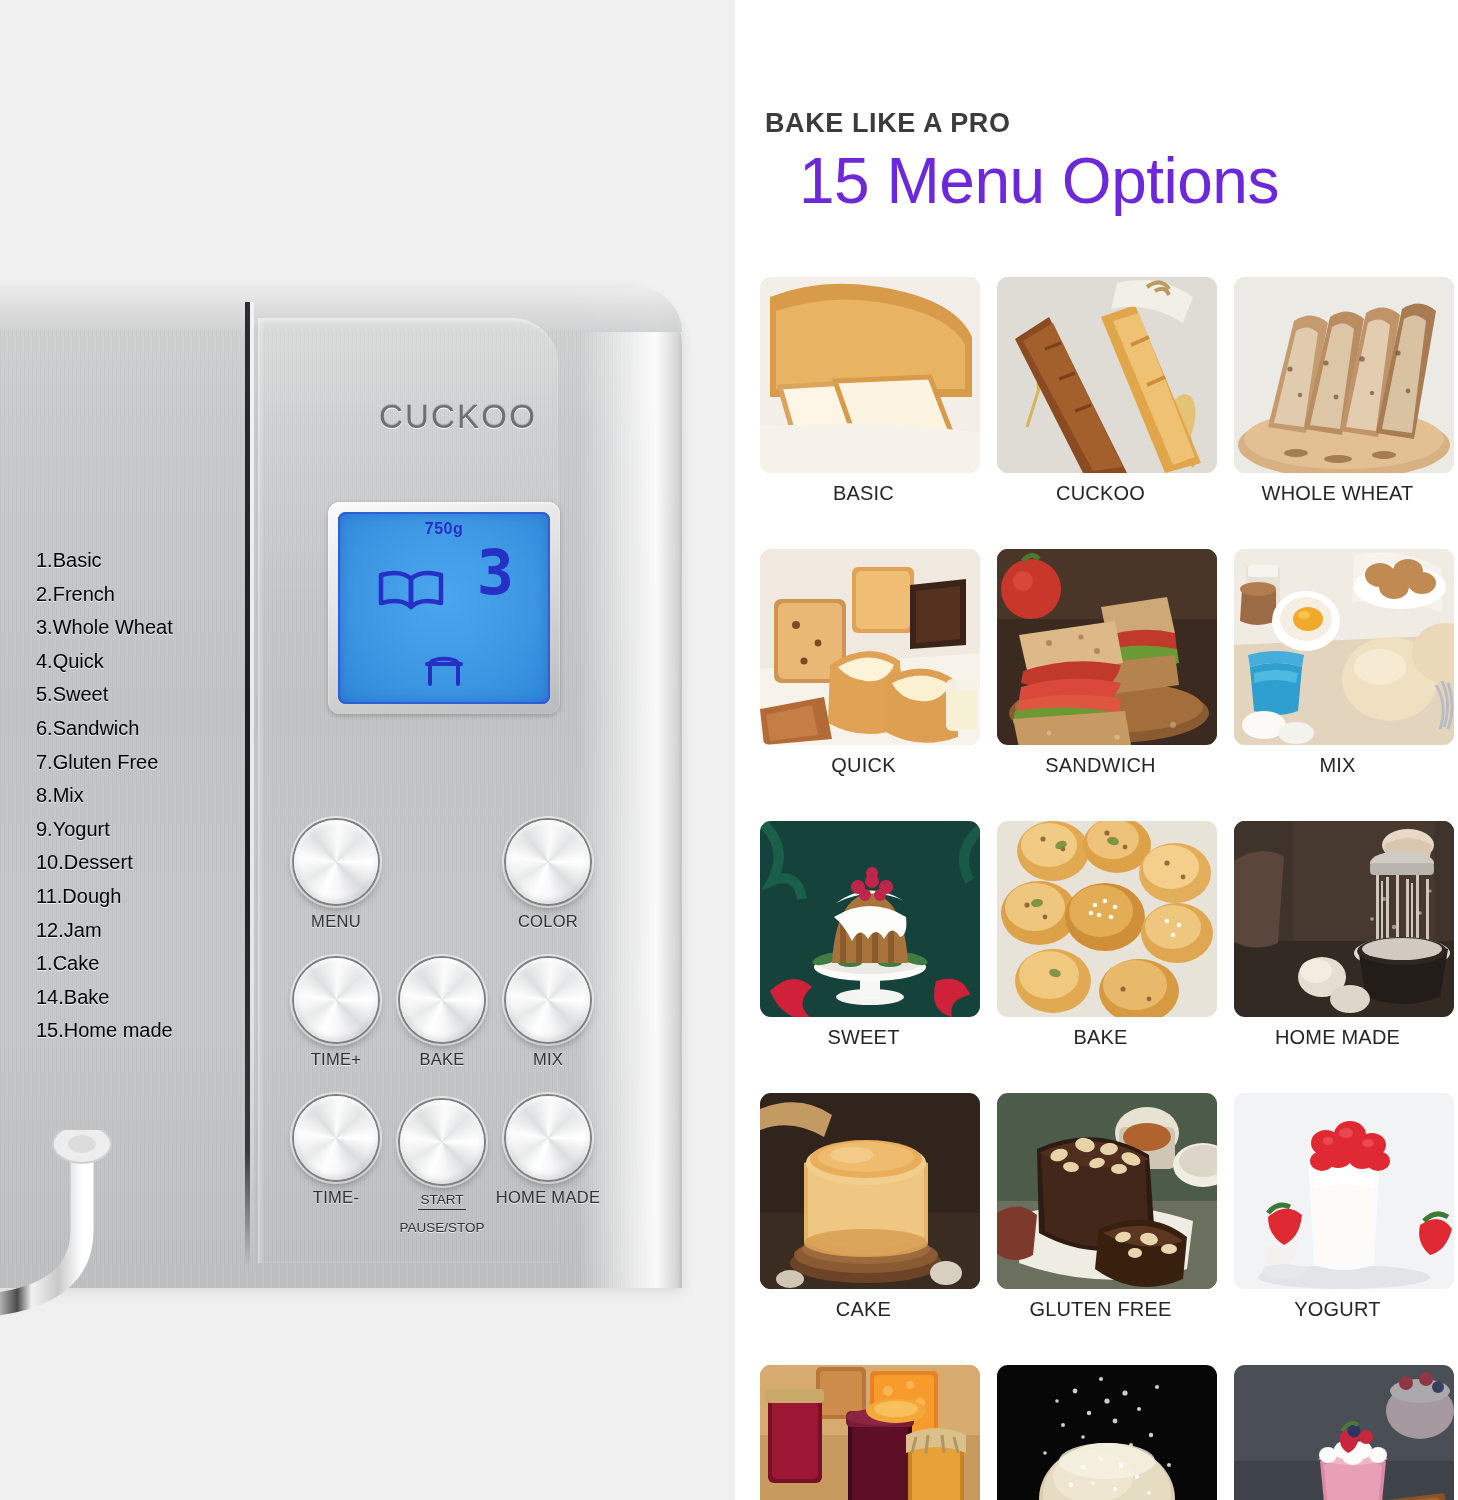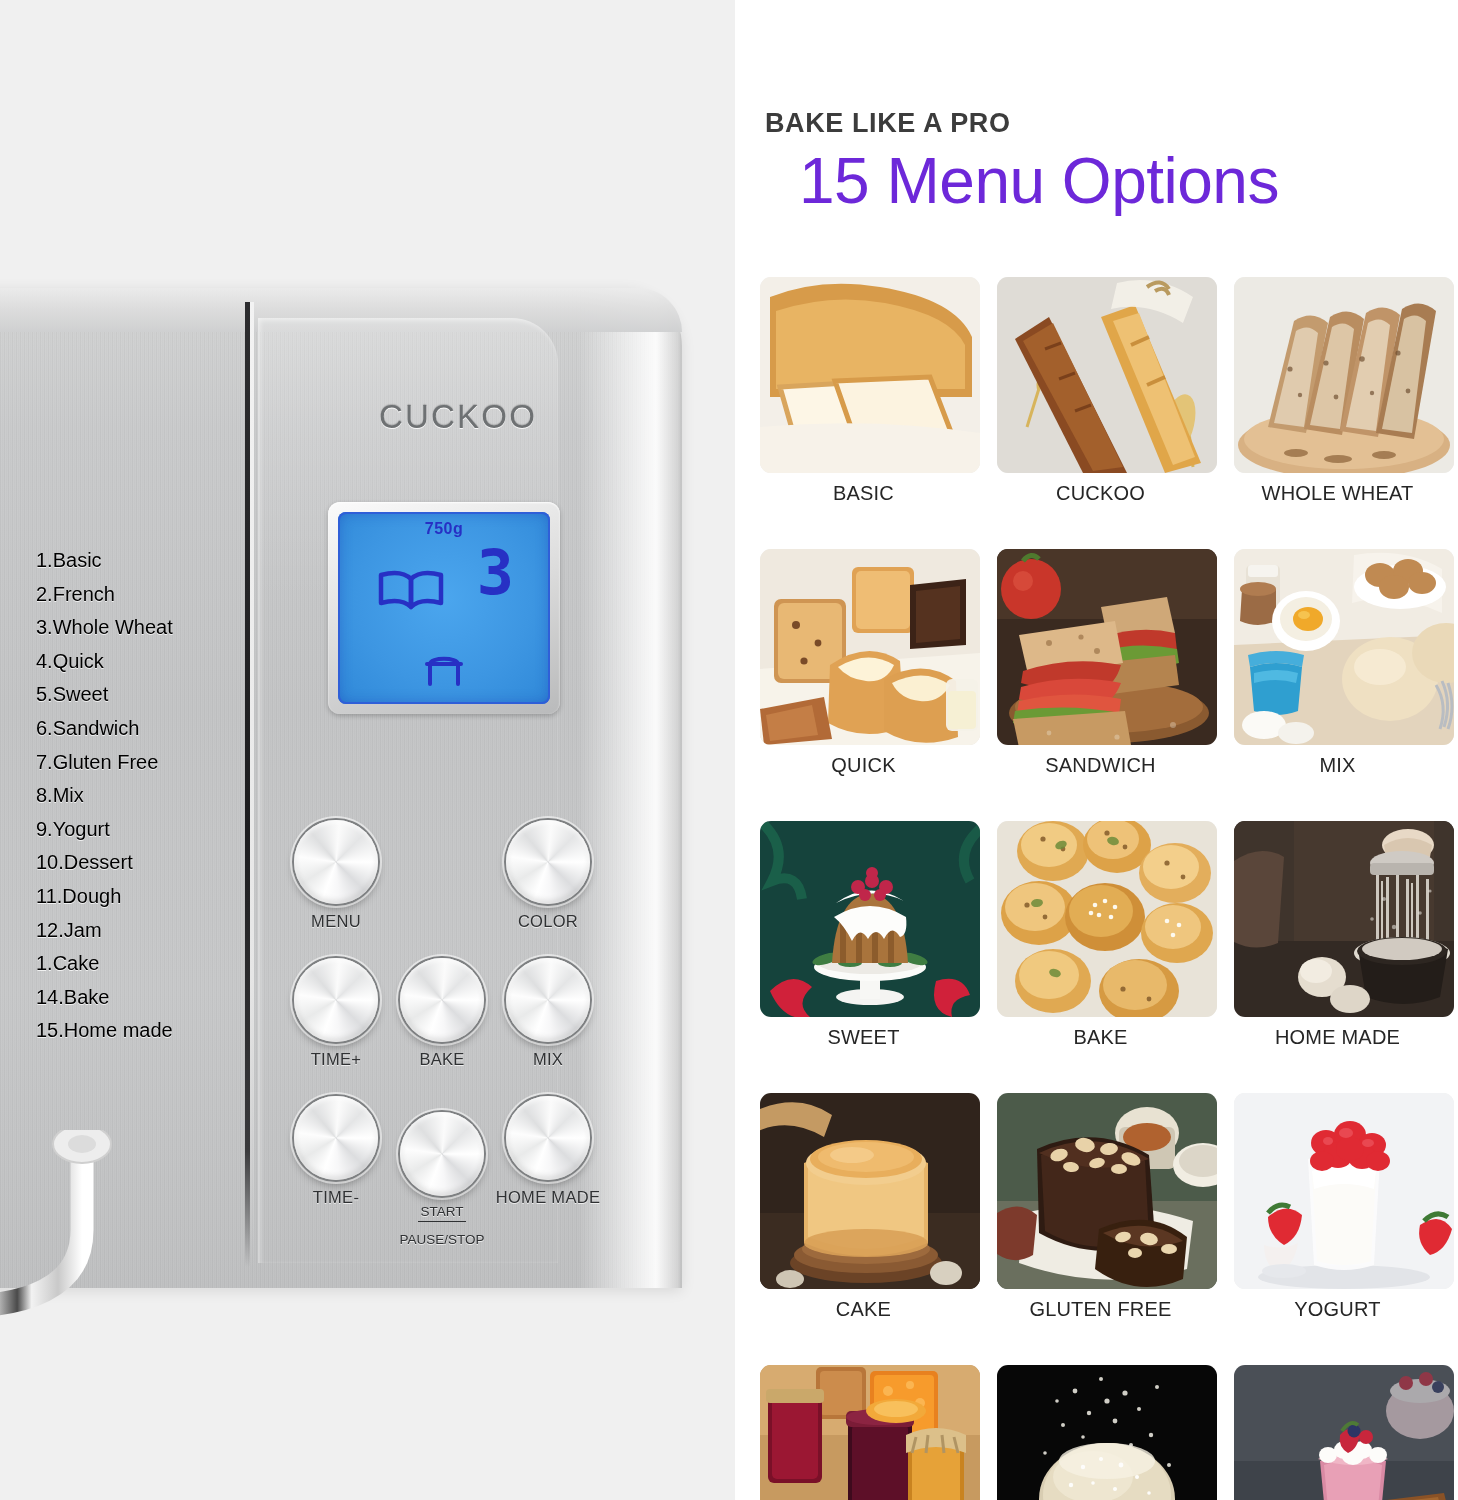--- a/index.html
+++ b/index.html
@@ -252,21 +252,21 @@
       </div>
       <div class="btn-cell" style="left:212px; top:138px;">
         <div class="btn-knob"></div>
         <div class="btn-label">MIX</div>
       </div>
 
       <div class="btn-cell" style="left:0px;   top:276px;">
         <div class="btn-knob"></div>
         <div class="btn-label">TIME-</div>
       </div>
-      <div class="btn-cell" style="left:106px; top:292px;">
+      <div class="btn-cell" style="left:106px; top:280px;">
         <div class="btn-knob"></div>
         <div class="btn-label two-line">
           <span class="top-word">START</span>
           <span class="bottom-word">PAUSE/STOP</span>
         </div>
       </div>
       <div class="btn-cell" style="left:212px; top:276px;">
         <div class="btn-knob"></div>
         <div class="btn-label">HOME MADE</div>
       </div>

